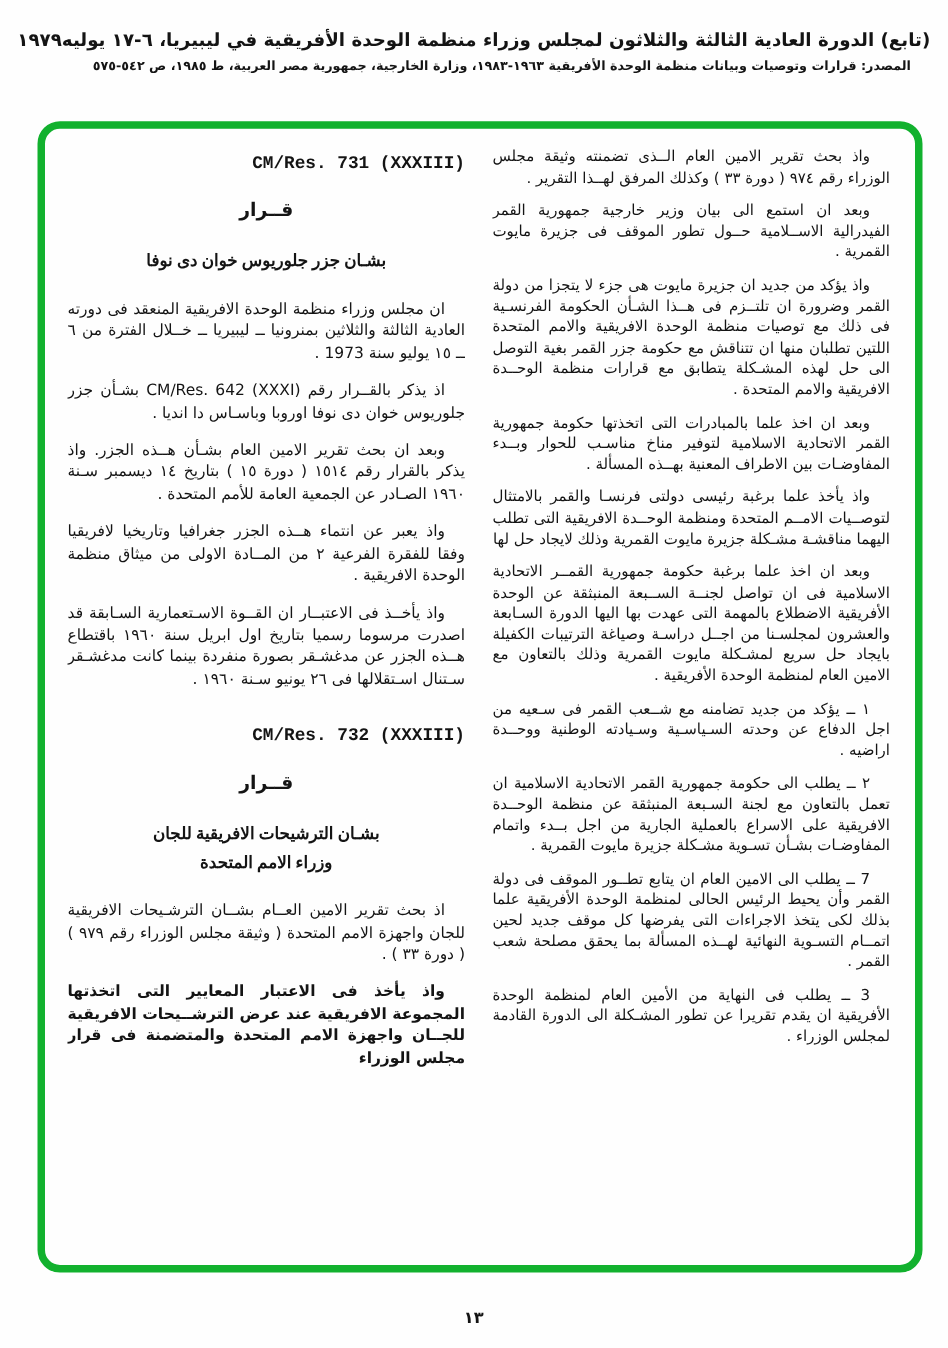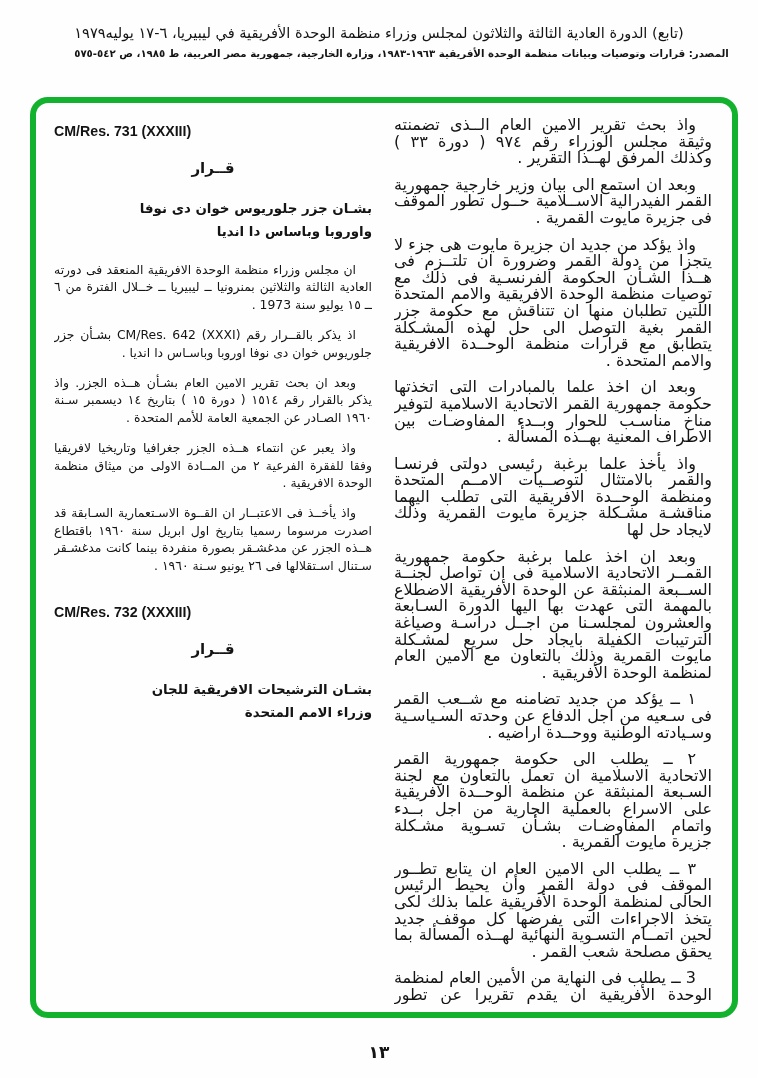--- a/index.html
+++ b/index.html
@@ -14,21 +14,21 @@
     font-family: "DejaVu Sans", sans-serif;
     color: #141414;
     overflow: hidden;
   }
   .header {
     text-align: center;
   }
   .header-line1 {
     padding-top: 24px;
     font-size: 14.6px;
-    font-weight: normal;
+    font-weight: bold;
     direction: rtl;
   }
   .header-line2 {
     margin-top: 7px;
     font-size: 10.2px;
     font-weight: bold;
     direction: rtl;
     padding-left: 45px;
   }
   .frame {
@@ -50,70 +50,72 @@
     direction: rtl;
   }
   .col {
     flex: 1;
     min-width: 0;
     overflow: hidden;
     direction: rtl;
   }
   
   .col-right p {
-    font-size: 16px;
+    font-size: 12px;
     line-height: 16.6px;
     text-align: justify;
     margin: 0 0 10px;
     text-indent: 16px;
   }
   
   .col-left p {
     font-size: 12.4px;
     line-height: 17.4px;
     text-align: justify;
     margin: 0 0 13px;
     text-indent: 16px;
   }
   .res-code {
     direction: ltr;
-    text-align: left;
-    font-family: Liberation Sans, sans-serif;
+    text-align: right;
+    font-family: Liberation Mono, monospace;
     font-weight: bold;
     font-size: 14.2px;
     margin: 6px 0 0;
   }
   .res-title {
     text-align: center;
     font-weight: bold;
     font-size: 15px;
     margin: 20px 0 20px;
   }
   .res-sub {
+    text-align: center;
     font-weight: bold;
     font-size: 13.4px;
     line-height: 23px;
     margin: 0;
+    font-family: Liberation Serif, serif;
   }
   .sub-block {
     margin-bottom: 18px;
   }
   .bold-par {
     font-weight: bold;
   }
   .res-block-2 {
     margin-top: 30px;
   }
   .page-number {
     position: absolute;
     bottom: 16px;
     left: 0;
     right: 0;
     text-align: center;
-    font-size: 17px;
+    font-size: 13px;
     font-weight: bold;
     direction: rtl;
   }
 </style>
 </head>
 <body>
 
 <div class="header">
   <div class="header-line1">(تابع) الدورة العادية الثالثة والثلاثون لمجلس وزراء منظمة الوحدة الأفريقية في ليبيريا، ٦-١٧ يوليه١٩٧٩</div>
   <div class="header-line2">المصدر: قرارات وتوصيات وبيانات منظمة الوحدة الأفريقية ١٩٦٣-١٩٨٣، وزارة الخارجية، جمهورية مصر العربية، ط ١٩٨٥، ص ٥٤٢-٥٧٥</div>
@@ -124,45 +126,46 @@
 
     <div class="col col-right">
       <p>واذ بحث تقرير الامين العام الــذى تضمنته وثيقة مجلس الوزراء رقم ٩٧٤ ( دورة ٣٣ ) وكذلك المرفق لهــذا التقرير .</p>
       <p>وبعد ان استمع الى بيان وزير خارجية جمهورية القمر الفيدرالية الاســلامية حــول تطور الموقف فى جزيرة مايوت القمرية .</p>
       <p>واذ يؤكد من جديد ان جزيرة مايوت هى جزء لا يتجزا من دولة القمر وضرورة ان تلتــزم فى هــذا الشـأن الحكومة الفرنسـية فى ذلك مع توصيات منظمة الوحدة الافريقية والامم المتحدة اللتين تطلبان منها ان تتناقش مع حكومة جزر القمر بغية التوصل الى حل لهذه المشـكلة يتطابق مع قرارات منظمة الوحــدة الافريقية والامم المتحدة .</p>
       <p>وبعد ان اخذ علما بالمبادرات التى اتخذتها حكومة جمهورية القمر الاتحادية الاسلامية لتوفير مناخ مناسـب للحوار وبــدء المفاوضـات بين الاطراف المعنية بهــذه المسألة .</p>
       <p>واذ يأخذ علما برغبة رئيسى دولتى فرنسـا والقمر بالامتثال لتوصــيات الامــم المتحدة ومنظمة الوحــدة الافريقية التى تطلب اليهما مناقشـة مشـكلة جزيرة مايوت القمرية وذلك لايجاد حل لها</p>
       <p>وبعد ان اخذ علما برغبة حكومة جمهورية القمــر الاتحادية الاسلامية فى ان تواصل لجنــة الســبعة المنبثقة عن الوحدة الأفريقية الاضطلاع بالمهمة التى عهدت بها اليها الدورة السـابعة والعشرون لمجلسـنا من اجــل دراسـة وصياغة الترتيبات الكفيلة بايجاد حل سريع لمشـكلة مايوت القمرية وذلك بالتعاون مع الامين العام لمنظمة الوحدة الأفريقية .</p>
       <p>١ ــ يؤكد من جديد تضامنه مع شــعب القمر فى سـعيه من اجل الدفاع عن وحدته السـياسـية وسـيادته الوطنية ووحــدة اراضيه .</p>
       <p>٢ ــ يطلب الى حكومة جمهورية القمر الاتحادية الاسلامية ان تعمل بالتعاون مع لجنة السـبعة المنبثقة عن منظمة الوحــدة الافريقية على الاسراع بالعملية الجارية من اجل بــدء واتمام المفاوضـات بشـأن تسـوية مشـكلة جزيرة مايوت القمرية .</p>
-      <p>٣ ــ يطلب الى الامين العام ان يتابع تطــور الموقف فى دولة القمر وأن يحيط الرئيس الحالى لمنظمة الوحدة الأفريقية علما بذلك لكى يتخذ الاجراءات التى يفرضها كل موقف جديد لحين اتمــام التسـوية النهائية لهــذه المسألة بما يحقق مصلحة شعب القمر .</p>
+      <p>7 ــ يطلب الى الامين العام ان يتابع تطــور الموقف فى دولة القمر وأن يحيط الرئيس الحالى لمنظمة الوحدة الأفريقية علما بذلك لكى يتخذ الاجراءات التى يفرضها كل موقف جديد لحين اتمــام التسـوية النهائية لهــذه المسألة بما يحقق مصلحة شعب القمر .</p>
       <p>3 ــ يطلب فى النهاية من الأمين العام لمنظمة الوحدة الأفريقية ان يقدم تقريرا عن تطور المشـكلة الى الدورة القادمة لمجلس الوزراء .</p>
     </div>
 
     <div class="col col-left">
       <div>
         <div class="res-code">CM/Res. 731 (XXXIII)</div>
         <div class="res-title">قــرار</div>
         <div class="sub-block">
           <div class="res-sub">بشـان جزر جلوريوس خوان دى نوفا</div>
-          <div class="res-sub">واوروبا وباساس دا انديا</div>
         </div>
         <p>ان مجلس وزراء منظمة الوحدة الافريقية المنعقد فى دورته العادية الثالثة والثلاثين بمنرونيا ــ ليبيريا ــ خــلال الفترة من ٦ ــ ١٥ يوليو سنة 1973 .</p>
         <p>اذ يذكر بالقــرار رقم CM/Res. 642 (XXXI) بشـأن جزر جلوريوس خوان دى نوفا اوروبا وباسـاس دا انديا .</p>
         <p>وبعد ان بحث تقرير الامين العام بشـأن هــذه الجزر. واذ يذكر بالقرار رقم ١٥١٤ ( دورة ١٥ ) بتاريخ ١٤ ديسمبر سـنة ١٩٦٠ الصـادر عن الجمعية العامة للأمم المتحدة .</p>
         <p>واذ يعبر عن انتماء هــذه الجزر جغرافيا وتاريخيا لافريقيا وفقا للفقرة الفرعية ٢ من المــادة الاولى من ميثاق منظمة الوحدة الافريقية .</p>
         <p>واذ يأخــذ فى الاعتبــار ان القــوة الاسـتعمارية السـابقة قد اصدرت مرسوما رسميا بتاريخ اول ابريل سنة ١٩٦٠ باقتطاع هــذه الجزر عن مدغشـقر بصورة منفردة بينما كانت مدغشـقر سـتنال اسـتقلالها فى ٢٦ يونيو سـنة ١٩٦٠ .</p>
       </div>
 
       <div class="res-block-2">
         <div class="res-code">CM/Res. 732 (XXXIII)</div>
         <div class="res-title">قــرار</div>
         <div class="sub-block">
           <div class="res-sub">بشـان الترشيحات الافريقية للجان</div>
           <div class="res-sub">وزراء الامم المتحدة</div>
         </div>
+        <p>اذ بحث تقرير الامين العــام بشــان الترشـيحات الافريقية للجان واجهزة الامم المتحدة ( وثيقة مجلس الوزراء رقم ٩٧٩ ) ( دورة ٣٣ ) .</p>
+        <p class="bold-par">واذ يأخذ فى الاعتبار المعايير التى اتخذتها المجموعة الافريقية عند عرض الترشــيحات الافريقية للجــان واجهزة الامم المتحدة والمتضمنة فى قرار مجلس الوزراء</p>
       </div>
     </div>
 
   </div>
 </div>
 
 <div class="page-number">١٣</div>
 
 </body></html>

